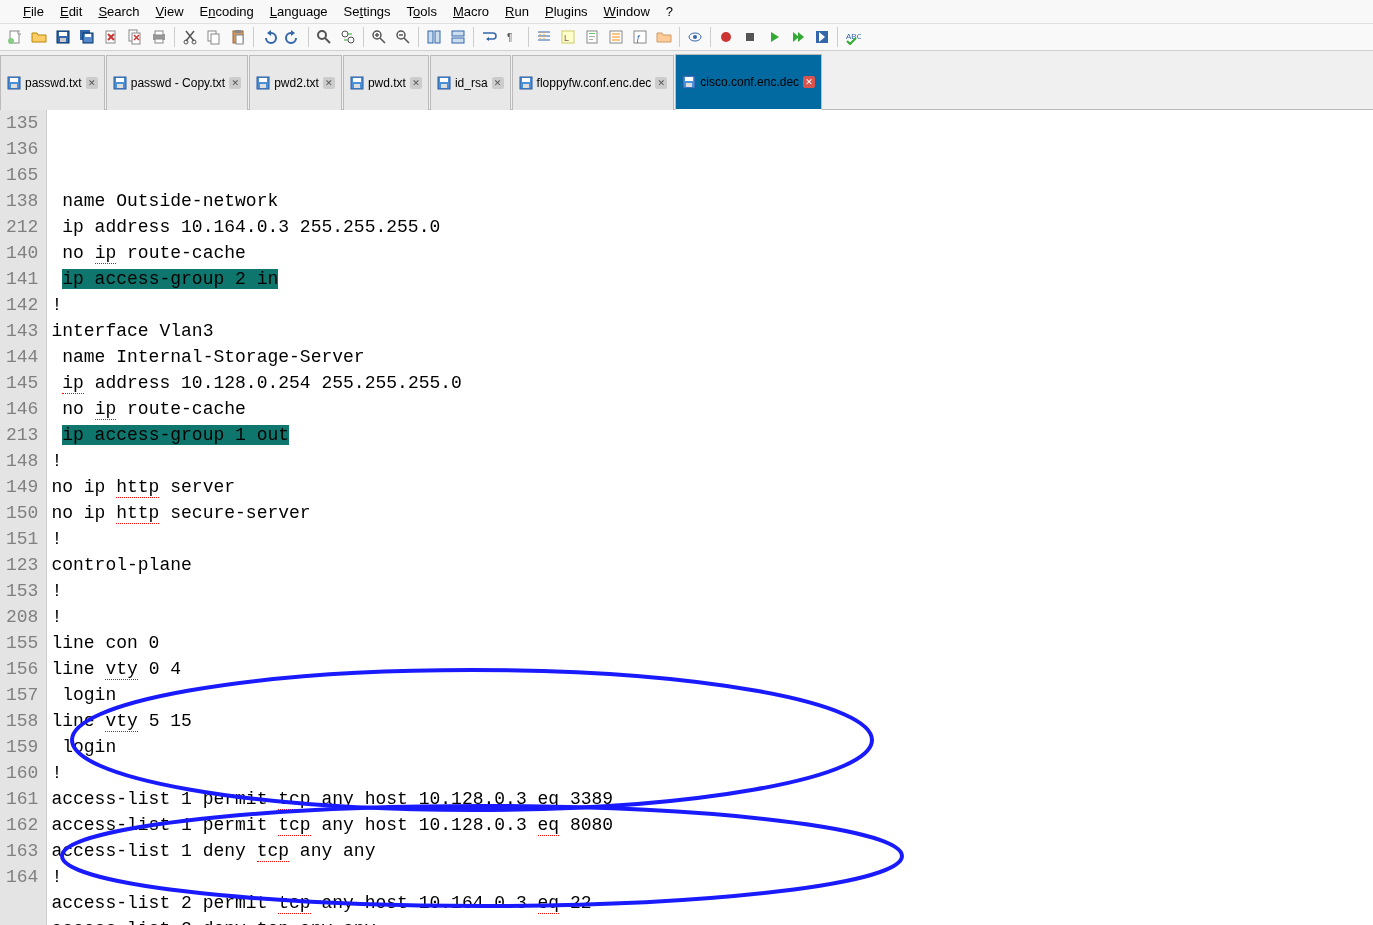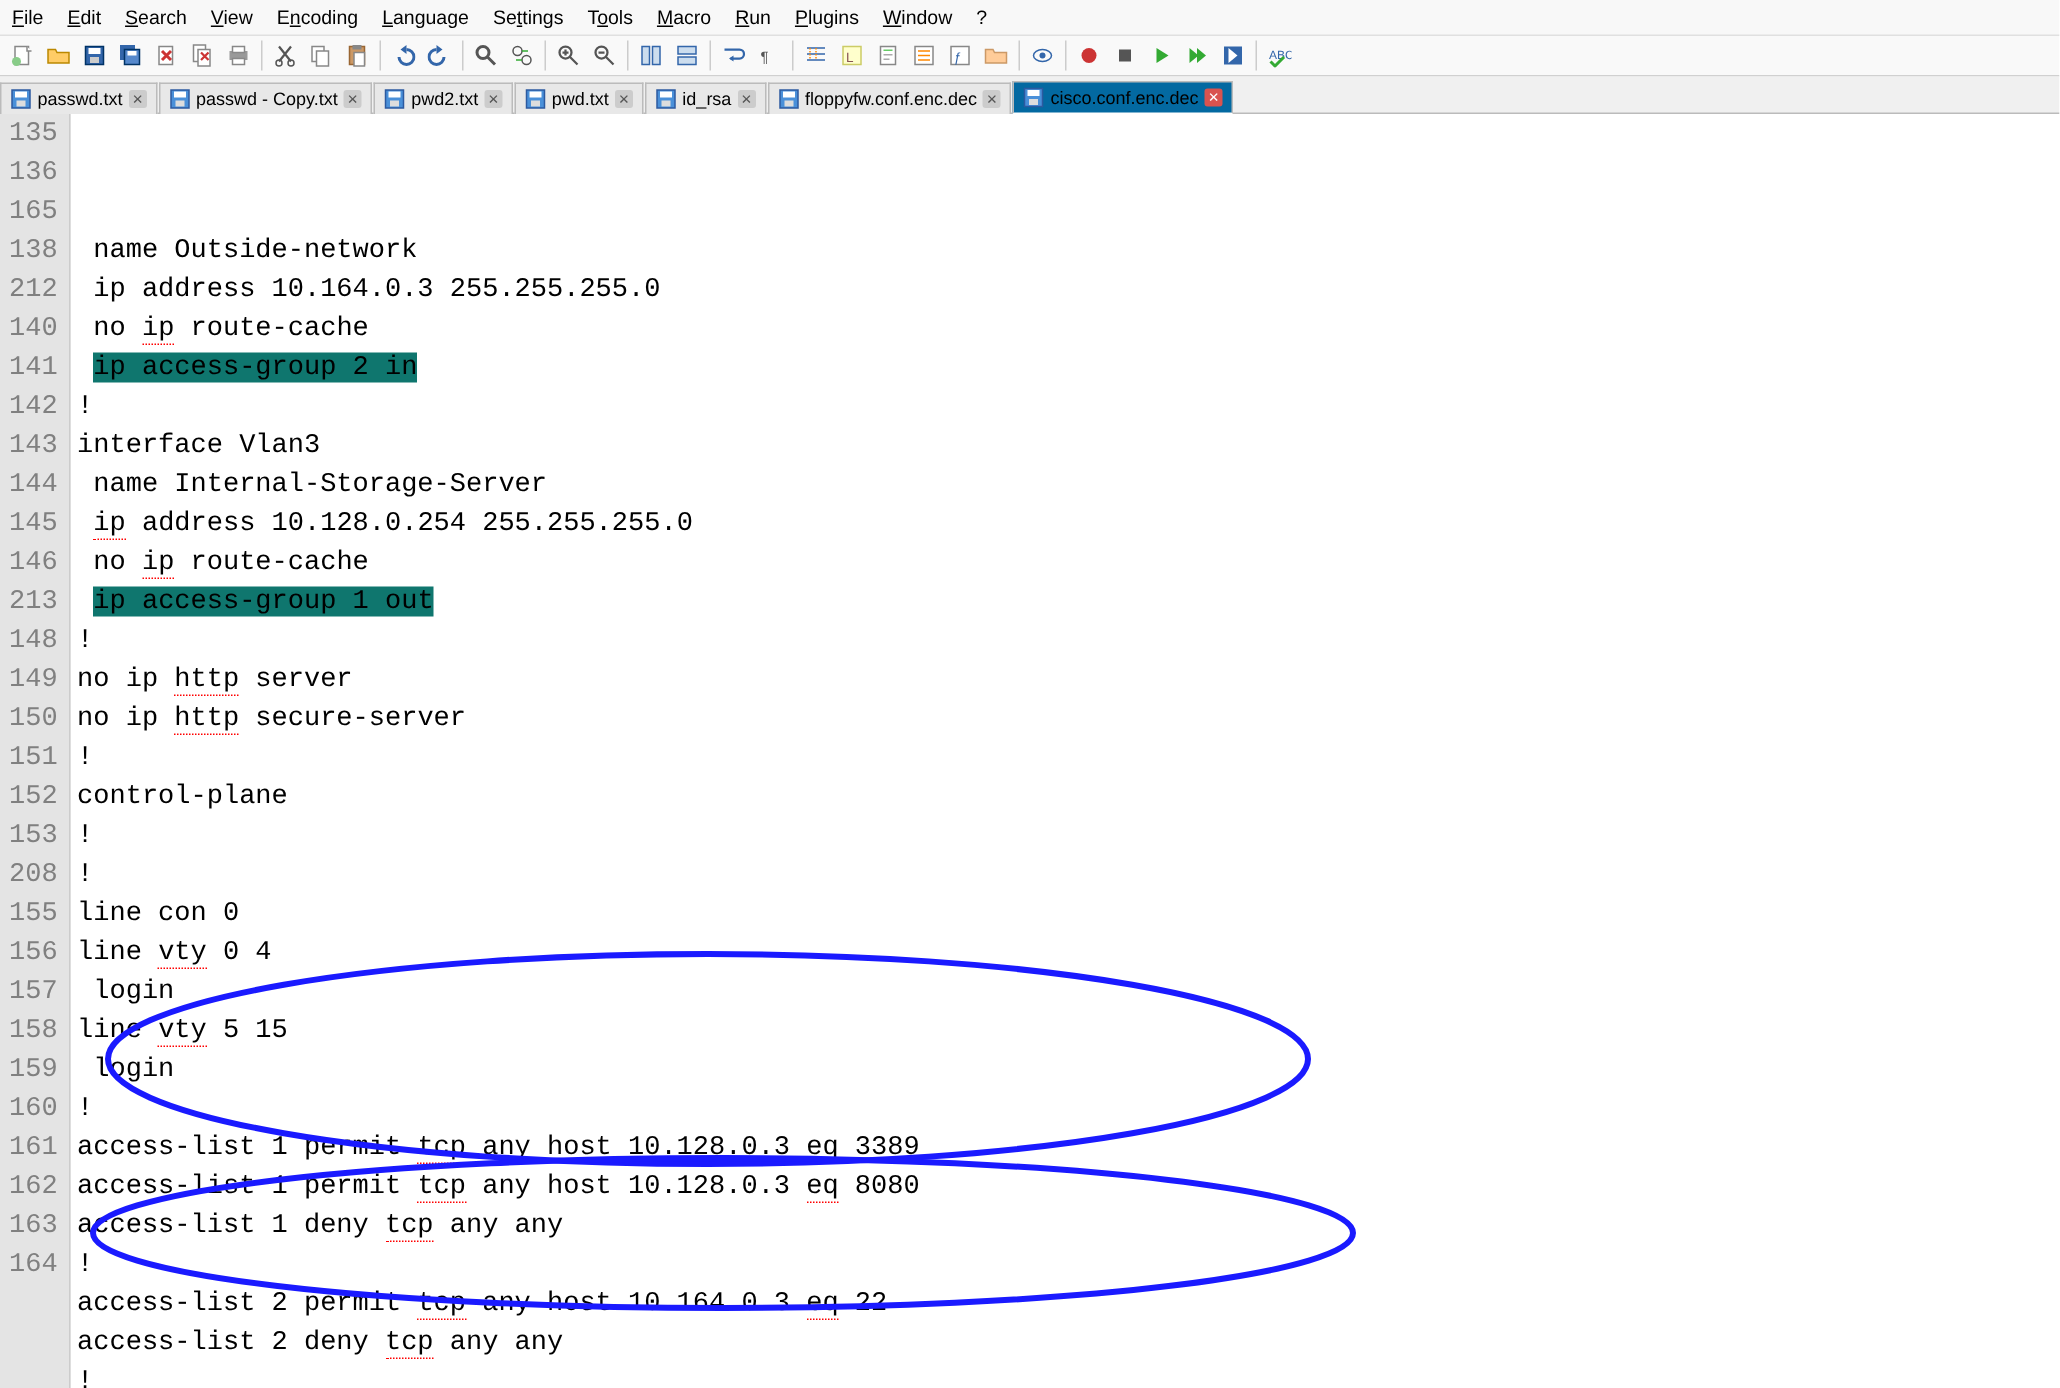--- a/index.html
+++ b/index.html
@@ -1,31 +1,31 @@
 <!DOCTYPE html>
 <html><head>
 <meta charset="utf-8">
 <style>
 * { box-sizing: border-box; margin: 0; padding: 0; }
 body { font-family: "Segoe UI", Tahoma, sans-serif; font-size: 13px; background: #fff; color: #000; overflow: hidden; }
 
 
-.menubar { display: flex; gap: 4px; padding: 2px 2px; background: #f8f8f8; border-bottom: 1px solid #e0e0e0; }
+.menubar { display: flex; gap: 4px; padding: 2px 17px; background: #f8f8f8; border-bottom: 1px solid #e0e0e0; }
 .menubar .mitem { padding: 2px 6px; cursor: default; }
 .menubar .mitem .ul { text-decoration: underline; }
 
 
 .toolbar { display: flex; gap: 2px; padding: 2px 4px; background: #f9f9f9; border-bottom: 1px solid #d0d0d0; align-items: center; }
 .tbtn { width: 22px; height: 22px; display: flex; align-items: center; justify-content: center; border: 1px solid transparent; cursor: pointer; }
 .tsep { width: 1px; height: 20px; background: #ccc; margin: 0 2px; }
 .tbtn svg { width: 16px; height: 16px; }
 
 
 .tabbar { display: flex; background: #f0f0f0; border-bottom: 1px solid #bbb; padding-top: 2px; align-items: flex-end; }
-.tab { display: flex; align-items: center; gap: 4px; padding: 3px 6px; font-size: 12px; background: #e8e8e8; border: 1px solid #bbb; border-bottom: none; margin-right: 1px; cursor: pointer; position: relative; top: 1px; }
+.tab { display: flex; align-items: center; gap: 4px; padding: 20px 6px; font-size: 12px; background: #e8e8e8; border: 1px solid #bbb; border-bottom: none; margin-right: 1px; cursor: pointer; position: relative; top: 1px; }
 .tab.active { background: #0369a1; border-bottom: 1px solid #fff; }
 .tab .ticon { width: 14px; height: 14px; display: inline-flex; align-items: center; justify-content: center; }
 .tab .close { width: 12px; height: 12px; display: flex; align-items: center; justify-content: center; font-size: 9px; border-radius: 2px; background: #ccc; color: #555; }
 .tab .close.red { background: #d9534f; color: #fff; }
 
 
 .editor { display: flex; font-family: "Consolas", "Courier New", monospace; font-size: 18px; line-height: 26px; position: relative; }
 .gutter { background: #e4e4e4; text-align: right; padding: 0 8px 0 6px; color: #808080; border-right: 1px solid #ccc; user-select: none; }
 .gutter .ln { height: 26px; }
 .code { position: relative; padding-left: 4px; white-space: pre; }
@@ -364,21 +364,21 @@
       <div class="ln">142</div>
       <div class="ln">143</div>
       <div class="ln">144</div>
       <div class="ln">145</div>
       <div class="ln">146</div>
       <div class="ln">213</div>
       <div class="ln">148</div>
       <div class="ln">149</div>
       <div class="ln">150</div>
       <div class="ln">151</div>
-      <div class="ln">152</div>
+      <div class="ln">123</div>
       <div class="ln">153</div>
       <div class="ln">208</div>
       <div class="ln">155</div>
       <div class="ln">156</div>
       <div class="ln">157</div>
       <div class="ln">158</div>
       <div class="ln">159</div>
       <div class="ln">160</div>
       <div class="ln">161</div>
       <div class="ln">162</div>

